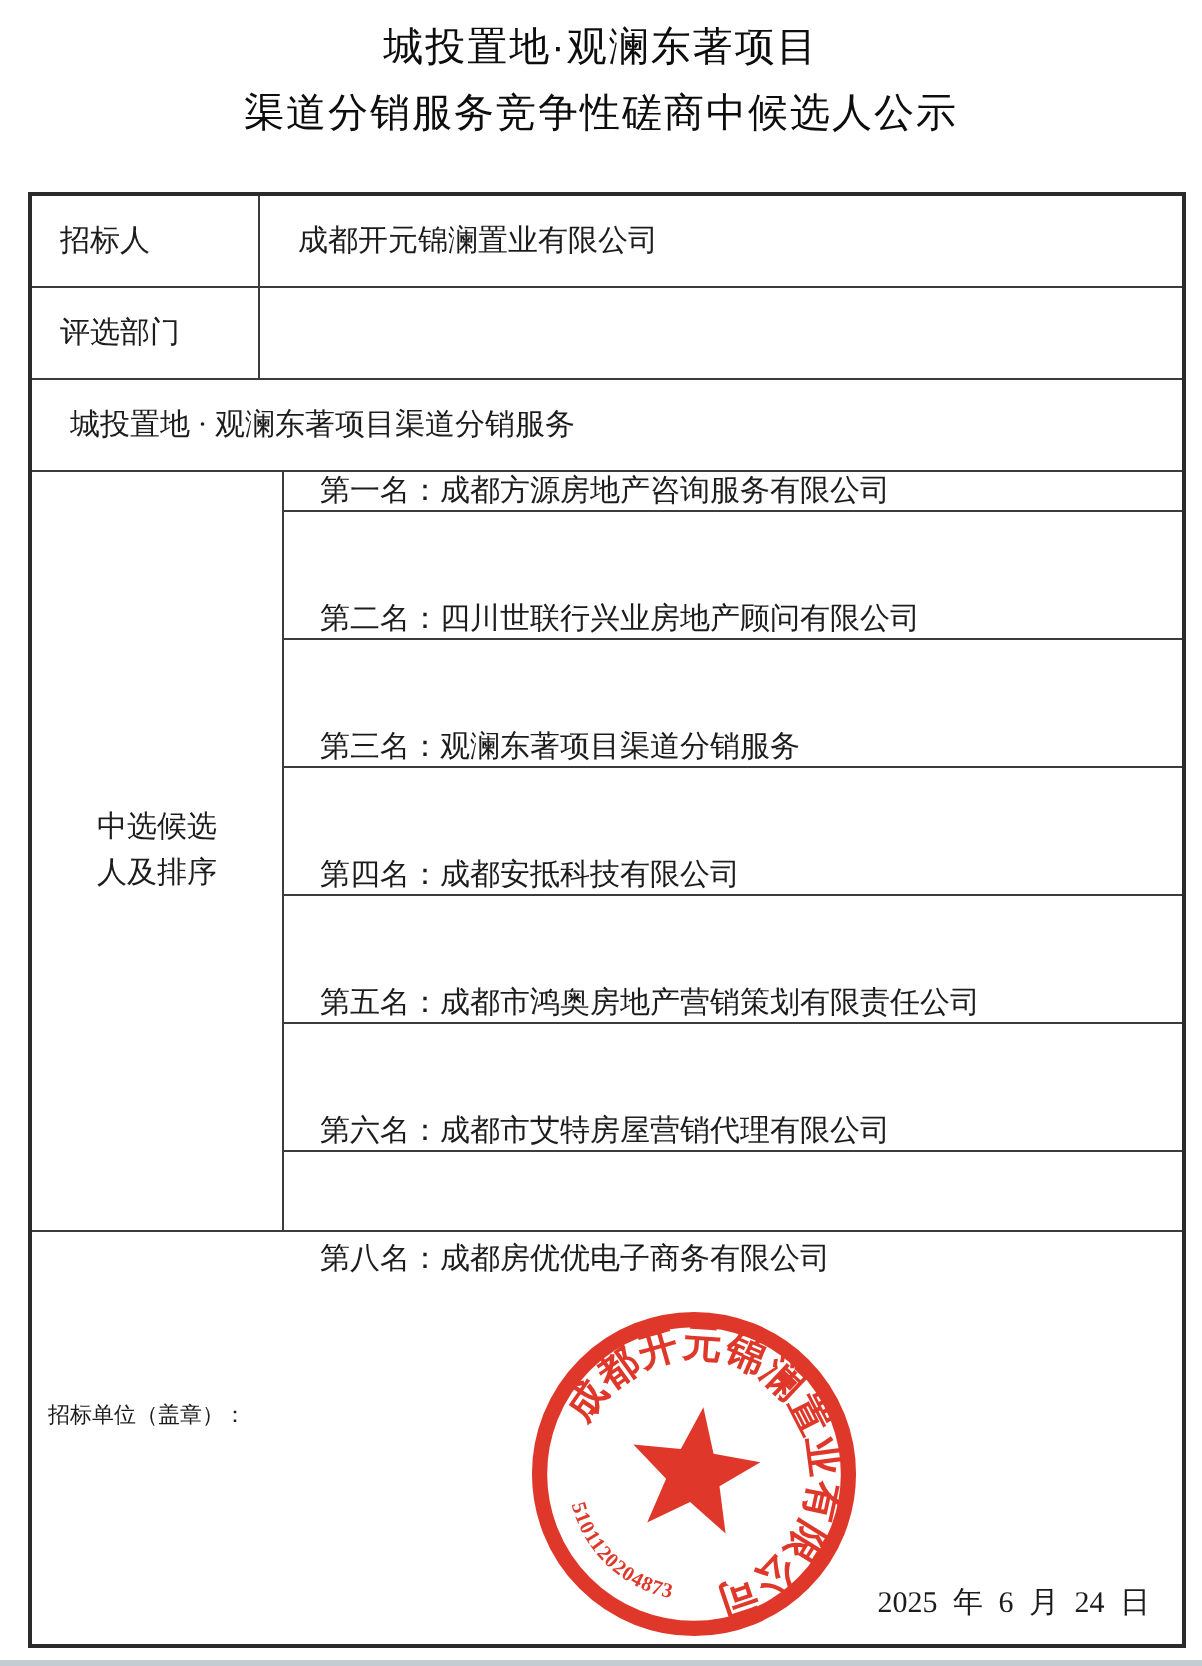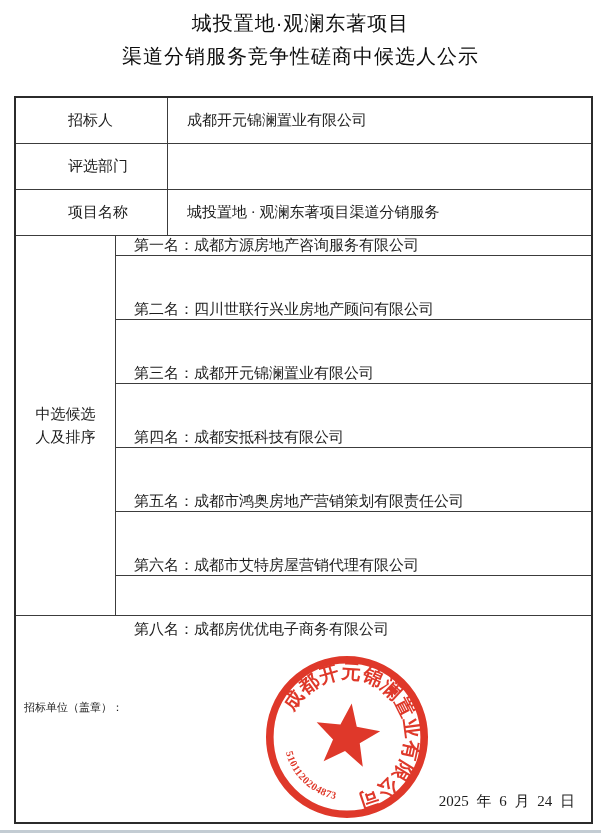--- a/index.html
+++ b/index.html
@@ -34,34 +34,33 @@
     height:45px;flex-shrink:0;
     display:flex;
     border-bottom:1px solid #3c3c3c;
   }
   .cell-label{
     width:114px;flex-shrink:0;box-sizing:border-box;
     border-right:1px solid #3c3c3c;
     display:flex;align-items:center;
     padding-left:14px;
     font-size:15px;
-    margin-left:38px;
   }
   .cell-value{
     flex:1;display:flex;align-items:center;
     padding-left:19px;font-size:15px;
     white-space:nowrap;
   }
   .cand-block{
     height:379px;flex-shrink:0;
     display:flex;
     border-bottom:1px solid #3c3c3c;
   }
   .cand-header{
-    width:100px;flex-shrink:0;box-sizing:border-box;
+    width:126px;flex-shrink:0;box-sizing:border-box;
     border-right:1px solid #3c3c3c;
     display:flex;flex-direction:column;
     justify-content:center;align-items:center;
     font-size:15px;line-height:23px;
   }
   .cand-rows{flex:1;display:flex;flex-direction:column;gap:44px;}
   .cand-row{
     flex:1;display:flex;align-items:center;
     padding-left:18px;font-size:15px;
     border-bottom:1px solid #3c3c3c;
@@ -103,33 +102,32 @@
   <div class="info-row">
     <div class="cell-label">招标人</div>
     <div class="cell-value">成都开元锦澜置业有限公司</div>
   </div>
 
   <div class="info-row">
     <div class="cell-label">评选部门</div>
   </div>
 
   <div class="info-row">
-    <div class="cell-label">项目名称</div>
     <div class="cell-value">城投置地 · 观澜东著项目渠道分销服务</div>
   </div>
 
   <div class="cand-block">
     <div class="cand-header">
       <span>中选候选</span>
       <span>人及排序</span>
     </div>
     <div class="cand-rows">
       <div class="cand-row">第一名：成都方源房地产咨询服务有限公司</div>
       <div class="cand-row">第二名：四川世联行兴业房地产顾问有限公司</div>
-      <div class="cand-row">第三名：成都开元锦澜置业有限公司</div>
+      <div class="cand-row">第三名：观澜东著项目渠道分销服务</div>
       <div class="cand-row">第四名：成都安抵科技有限公司</div>
       <div class="cand-row">第五名：成都市鸿奥房地产营销策划有限责任公司</div>
       <div class="cand-row">第六名：成都市艾特房屋营销代理有限公司</div>
       <div class="cand-row">第八名：成都房优优电子商务有限公司</div>
     </div>
   </div>
 
   <div class="footer-cell">
     <div class="footer-label">招标单位（盖章）：</div>
 

